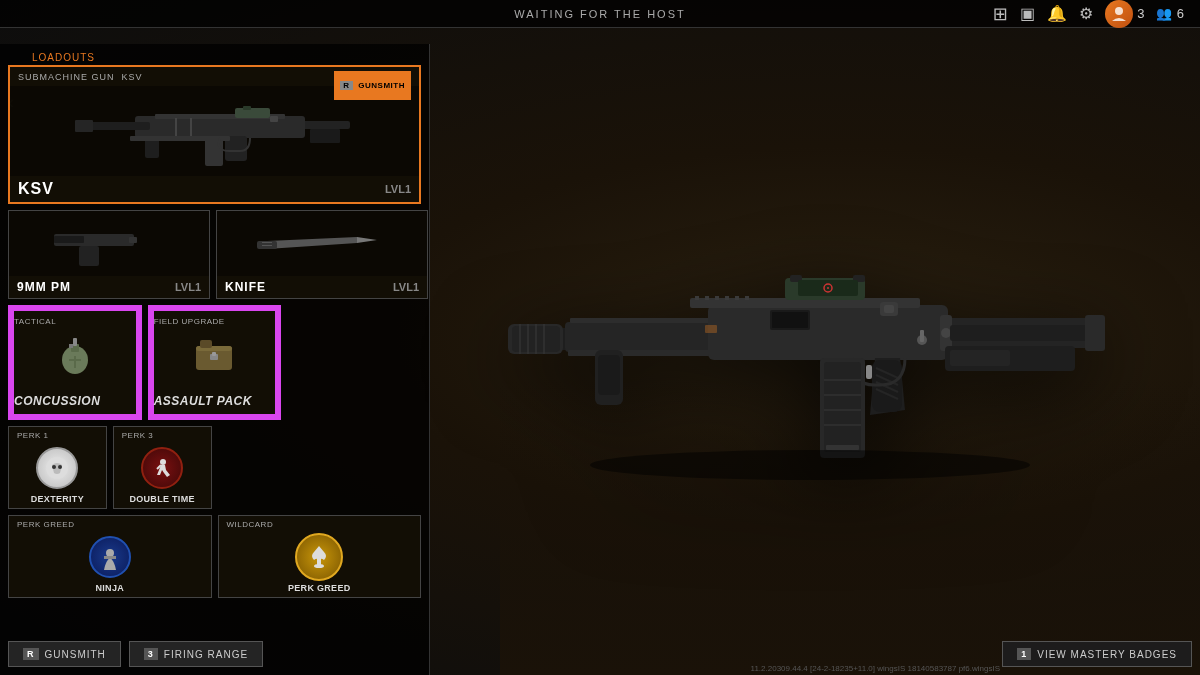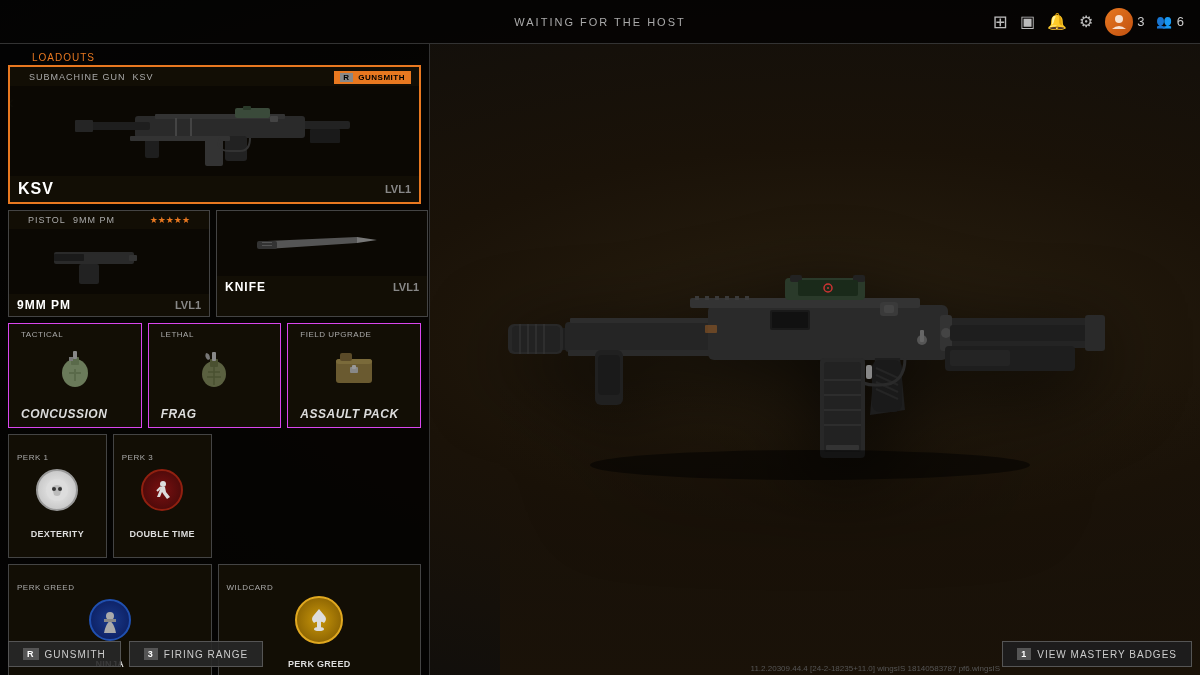--- a/index.html
+++ b/index.html
@@ -17,21 +17,21 @@
     .bg {
       position: absolute;
       inset: 0;
       background: radial-gradient(ellipse at 70% 50%, #2a2010 0%, #1a1208 40%, #0d0d0d 100%);
     }
 
     
     .topbar {
       position: absolute;
       top: 0; left: 0; right: 0;
-      height: 44px;
+      height: 28px;
       background: rgba(0,0,0,0.7);
       display: flex;
       align-items: center;
       justify-content: center;
       border-bottom: 1px solid #333;
     }
     .topbar-center {
       font-size: 11px;
       letter-spacing: 2px;
       color: #aaa;
@@ -97,38 +97,38 @@
     .weapon-card-primary {
       border: 2px solid #e87820;
       background: rgba(20,15,5,0.9);
       margin-bottom: 6px;
       position: relative;
     }
     .weapon-card-header {
       display: flex;
       justify-content: space-between;
       align-items: center;
-      padding: 4px 19px;
+      padding: 4px 8px;
     }
     .weapon-type-label {
       font-size: 9px;
       color: #aaa;
       text-transform: uppercase;
       letter-spacing: 1px;
     }
     .stars {
       color: #e87820;
       font-size: 10px;
     }
     .gunsmith-badge {
       background: #e87820;
       color: #000;
       font-size: 8px;
       font-weight: bold;
-      padding: 2px 6px;
+      padding: 10px 6px;
       text-transform: uppercase;
       position: absolute;
       top: 4px; right: 8px;
       letter-spacing: 0.5px;
     }
     .weapon-image-area {
       height: 90px;
       display: flex;
       align-items: center;
       justify-content: center;
@@ -170,23 +170,23 @@
     }
 
     
     .equipment-row {
       display: grid;
       grid-template-columns: 1fr 1fr 1fr;
       gap: 6px;
       margin-bottom: 6px;
     }
     .equip-card {
-      border: 1px solid #d946ef;
+      border: 6px solid #d946ef;
       background: rgba(20,15,5,0.9);
-      padding: 6px 12px;
+      padding: 6px 0;
     }
     .equip-label {
       font-size: 8px;
       color: #aaa;
       text-transform: uppercase;
       letter-spacing: 0.5px;
       margin-bottom: 4px;
     }
     .equip-icon-area {
       height: 48px;
@@ -207,21 +207,21 @@
     
     .perks-row {
       display: grid;
       grid-template-columns: 1fr 1fr 1fr 1fr;
       gap: 6px;
       margin-bottom: 6px;
     }
     .perk-card {
       border: 1px solid #444;
       background: rgba(20,15,5,0.9);
-      padding: 18px 8px;
+      padding: 4px 8px;
     }
     .perk-label {
       font-size: 8px;
       color: #aaa;
       text-transform: uppercase;
       letter-spacing: 0.5px;
       margin-bottom: 4px;
     }
     .perk-icon-area {
       height: 48px;
@@ -243,21 +243,21 @@
     .perk-badge.red2 { background: radial-gradient(#7a1010, #400808); border-color: #902010; }
     .perk-badge.gold { background: radial-gradient(#c8960a, #7a5500); border-color: #e0a820; }
     .perk-badge.blue { background: radial-gradient(#1a3a8b, #0a1a5a); border-color: #2050b0; }
 
     .perk-name {
       font-size: 9px;
       font-weight: bold;
       text-transform: uppercase;
       letter-spacing: 0.3px;
       color: #ddd;
-      margin-top: 15px;
+      margin-top: 2px;
       text-align: center;
     }
 
     
     .bottom-perk-row {
       display: grid;
       grid-template-columns: 1fr 1fr;
       gap: 6px;
       margin-bottom: 8px;
     }
@@ -449,26 +449,20 @@
       </svg>
     </div>
     <div class="weapon-card-footer">
       <span class="weapon-name-large">KSV</span>
       <span class="level-badge">LVL1</span>
     </div>
   </div>
 
   <div class="secondary-row">
     <div class="weapon-card-secondary">
-      <div class="weapon-card-header">
-        <span class="weapon-type-label">
-          <span>PISTOL</span>&nbsp;&nbsp;<span>9MM PM</span>
-        </span>
-        <span class="stars" style="font-size:9px;">★★★★★</span>
-      </div>
       <div class="weapon-image-area" style="height:65px;">
         <svg width="120" height="50" viewBox="0 0 120 50">
           <rect x="5" y="15" width="80" height="12" fill="#2a2a2a" rx="2"></rect>
           <rect x="30" y="27" width="20" height="20" fill="#222" rx="2"></rect>
           <rect x="5" y="17" width="30" height="7" fill="#1a1a1a" rx="1"></rect>
           <rect x="80" y="18" width="8" height="6" fill="#333" rx="1"></rect>
         </svg>
       </div>
       <div class="weapon-card-footer">
         <span class="weapon-name-large" style="font-size:12px;">9MM PM</span>
@@ -506,37 +500,20 @@
           <rect x="14" y="12" width="8" height="8" fill="#5a6a4a" rx="1"></rect>
           <rect x="16" y="6" width="4" height="8" fill="#888" rx="1"></rect>
           <rect x="12" y="12" width="4" height="4" fill="#777" rx="0"></rect>
           <line x1="18" y1="24" x2="18" y2="36" stroke="#5a6a4a" stroke-width="2"></line>
           <line x1="12" y1="28" x2="24" y2="28" stroke="#5a6a4a" stroke-width="2"></line>
         </svg>
       </div>
       <div class="equip-name">CONCUSSION</div>
     </div>
 
-    <div class="equip-card">
-      <div class="equip-label">LETHAL</div>
-      <div class="equip-icon-area">
-
-        <svg width="36" height="44" viewBox="0 0 36 44">
-          <ellipse cx="18" cy="29" rx="12" ry="13" fill="#5a6040"></ellipse>
-          <rect x="14" y="14" width="8" height="8" fill="#4a5030" rx="1"></rect>
-          <rect x="16" y="7" width="4" height="9" fill="#888" rx="1"></rect>
-          <path d="M12 15 Q8 12 10 8 Q14 8 14 14" fill="#777"></path>
-
-          <line x1="12" y1="27" x2="24" y2="27" stroke="#4a5030" stroke-width="1.5"></line>
-          <line x1="11" y1="32" x2="25" y2="32" stroke="#4a5030" stroke-width="1.5"></line>
-          <line x1="18" y1="20" x2="18" y2="40" stroke="#4a5030" stroke-width="1.5"></line>
-        </svg>
-      </div>
-      <div class="equip-name">FRAG</div>
-    </div>
 
     <div class="equip-card">
       <div class="equip-label">FIELD UPGRADE</div>
       <div class="equip-icon-area">
 
         <svg width="44" height="36" viewBox="0 0 44 36">
           <rect x="4" y="10" width="36" height="24" fill="#6a5a30" rx="3"></rect>
           <rect x="4" y="10" width="36" height="5" fill="#7a6a3a" rx="3"></rect>
           <rect x="8" y="4" width="12" height="8" fill="#5a4a28" rx="2"></rect>
 

